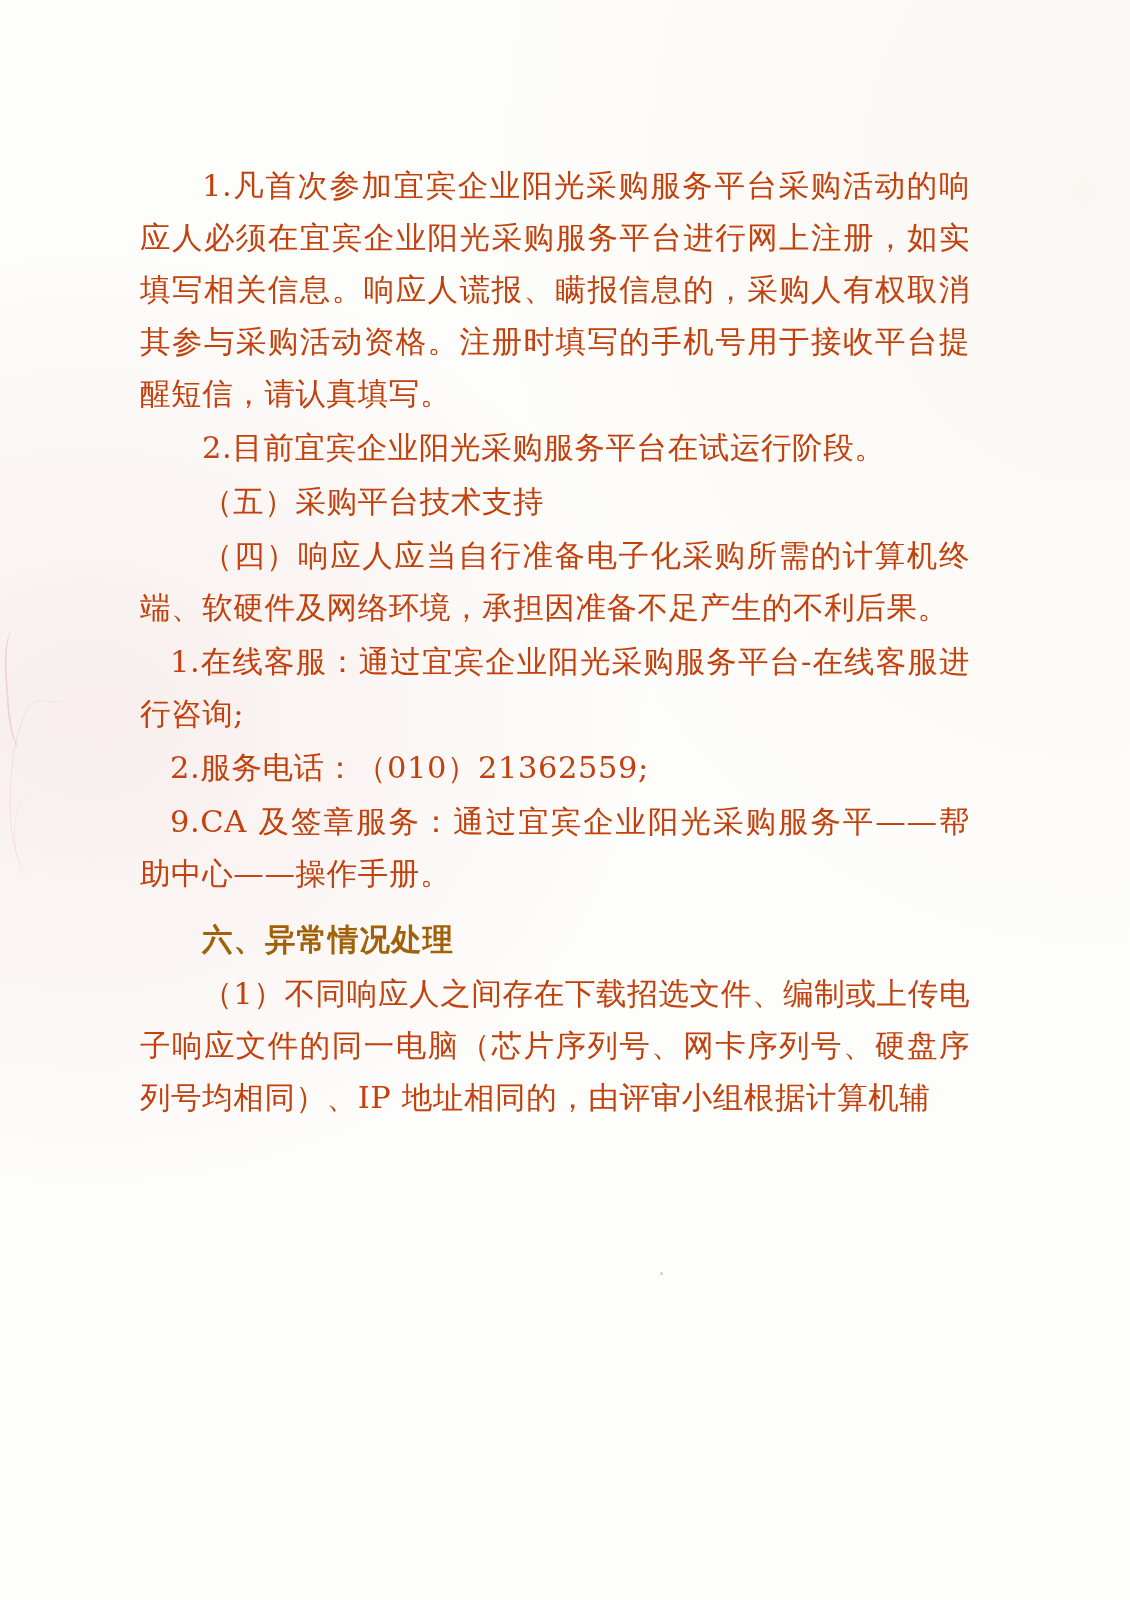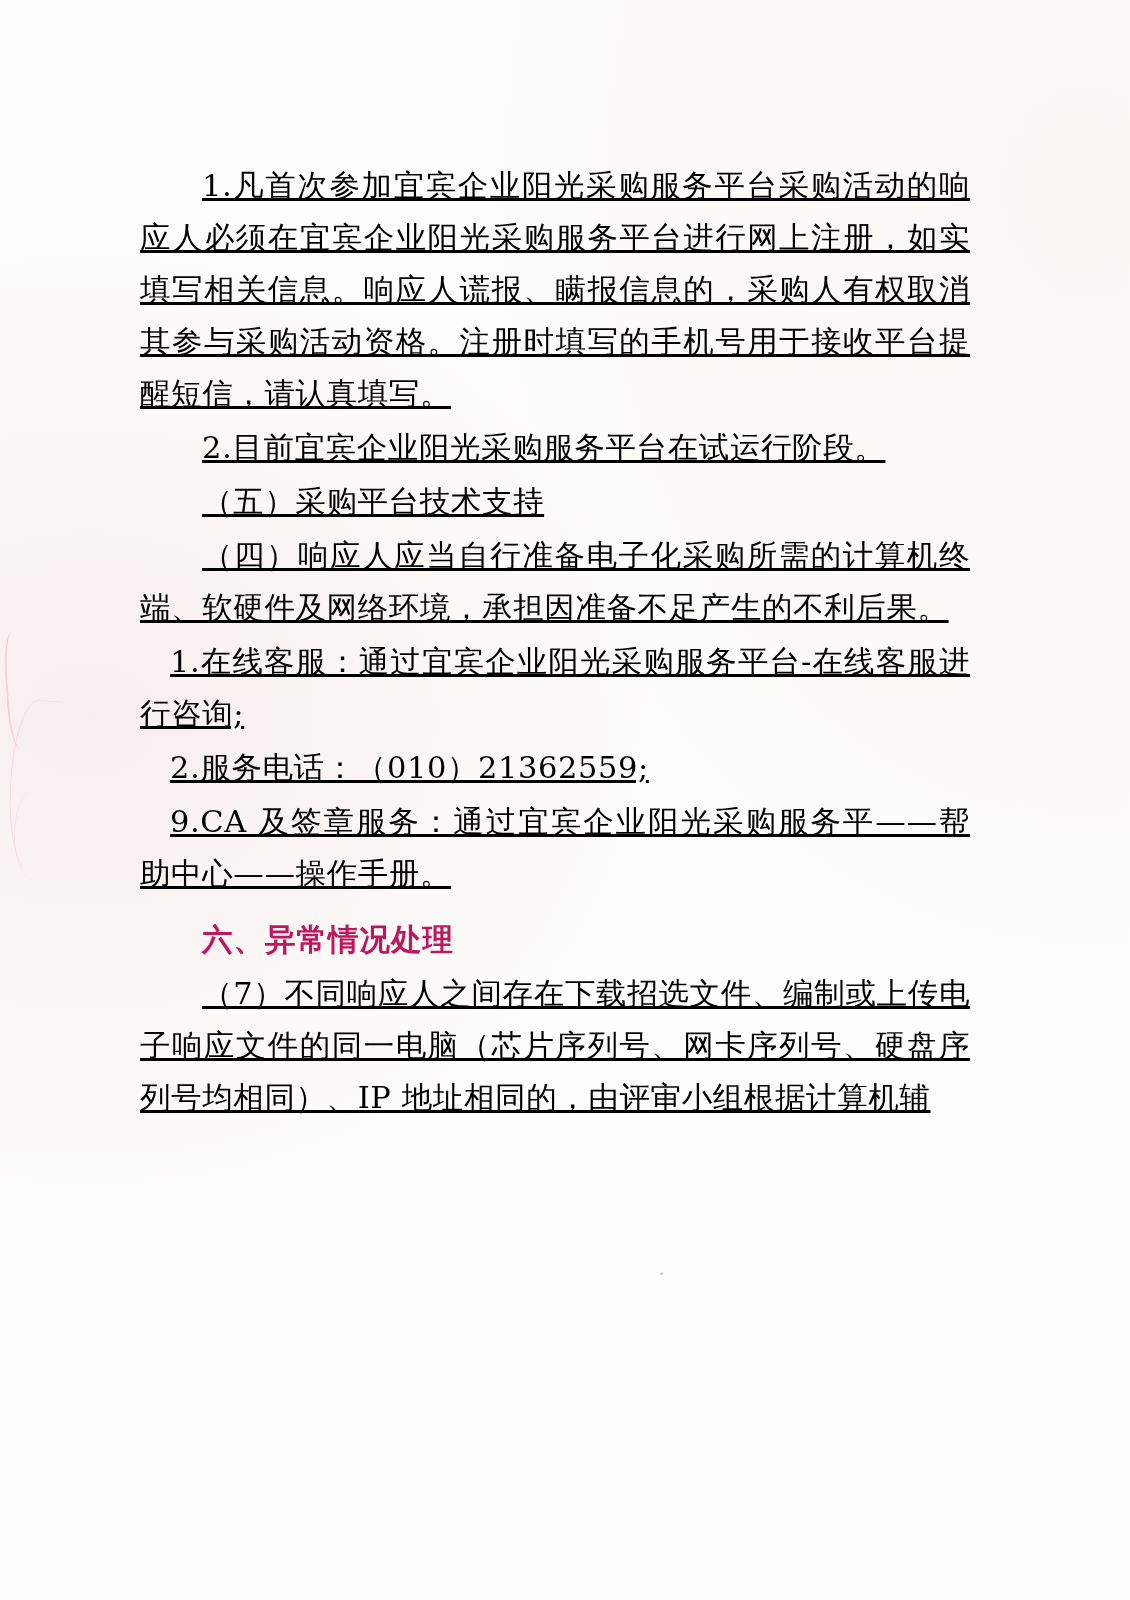--- a/index.html
+++ b/index.html
@@ -64,40 +64,39 @@
     left: 140px;
     top: 160px;
     width: 830px;
   }
 
   p.para {
     margin: 0 0 2px 0;
     font-size: 30.5px;
     line-height: 52px;
     letter-spacing: 0.6px;
-    color: #000000;
+    color: #c2410c;
     text-align: justify;
     text-justify: inter-ideograph;
     text-indent: 0;
     white-space: pre-wrap;
-    text-decoration: underline;
   }
   p.indent {
     text-indent: 62px;
   }
   p.indent-small {
     text-indent: 30px;
   }
   h2.section {
     margin: 14px 0 2px 0;
     font-size: 30.5px;
     line-height: 52px;
     font-weight: bold;
     letter-spacing: 1px;
-    color: #be185d;
+    color: #a16207;
     text-indent: 62px;
     font-family: "DejaVu Sans", "Liberation Sans", sans-serif;
   }
   
   .speck {
     position: absolute;
     background: #cfcfc8;
     border-radius: 50%;
     pointer-events: none;
   }
@@ -128,16 +127,16 @@
     <p class="para indent">（四）响应人应当自行准备电子化采购所需的计算机终端、软硬件及网络环境，承担因准备不足产生的不利后果。</p>
 
     <p class="para indent-small">1.在线客服：通过宜宾企业阳光采购服务平台-在线客服进行咨询;</p>
 
     <p class="para indent-small">2.服务电话：（010）21362559;</p>
 
     <p class="para indent-small">9.CA 及签章服务：通过宜宾企业阳光采购服务平——帮助中心——操作手册。</p>
 
     <h2 class="section">六、异常情况处理</h2>
 
-    <p class="para indent">（7）不同响应人之间存在下载招选文件、编制或上传电子响应文件的同一电脑（芯片序列号、网卡序列号、硬盘序列号均相同）、IP 地址相同的，由评审小组根据计算机辅</p>
+    <p class="para indent">（1）不同响应人之间存在下载招选文件、编制或上传电子响应文件的同一电脑（芯片序列号、网卡序列号、硬盘序列号均相同）、IP 地址相同的，由评审小组根据计算机辅</p>
 
   </div>
 </div>
 
 </body></html>

